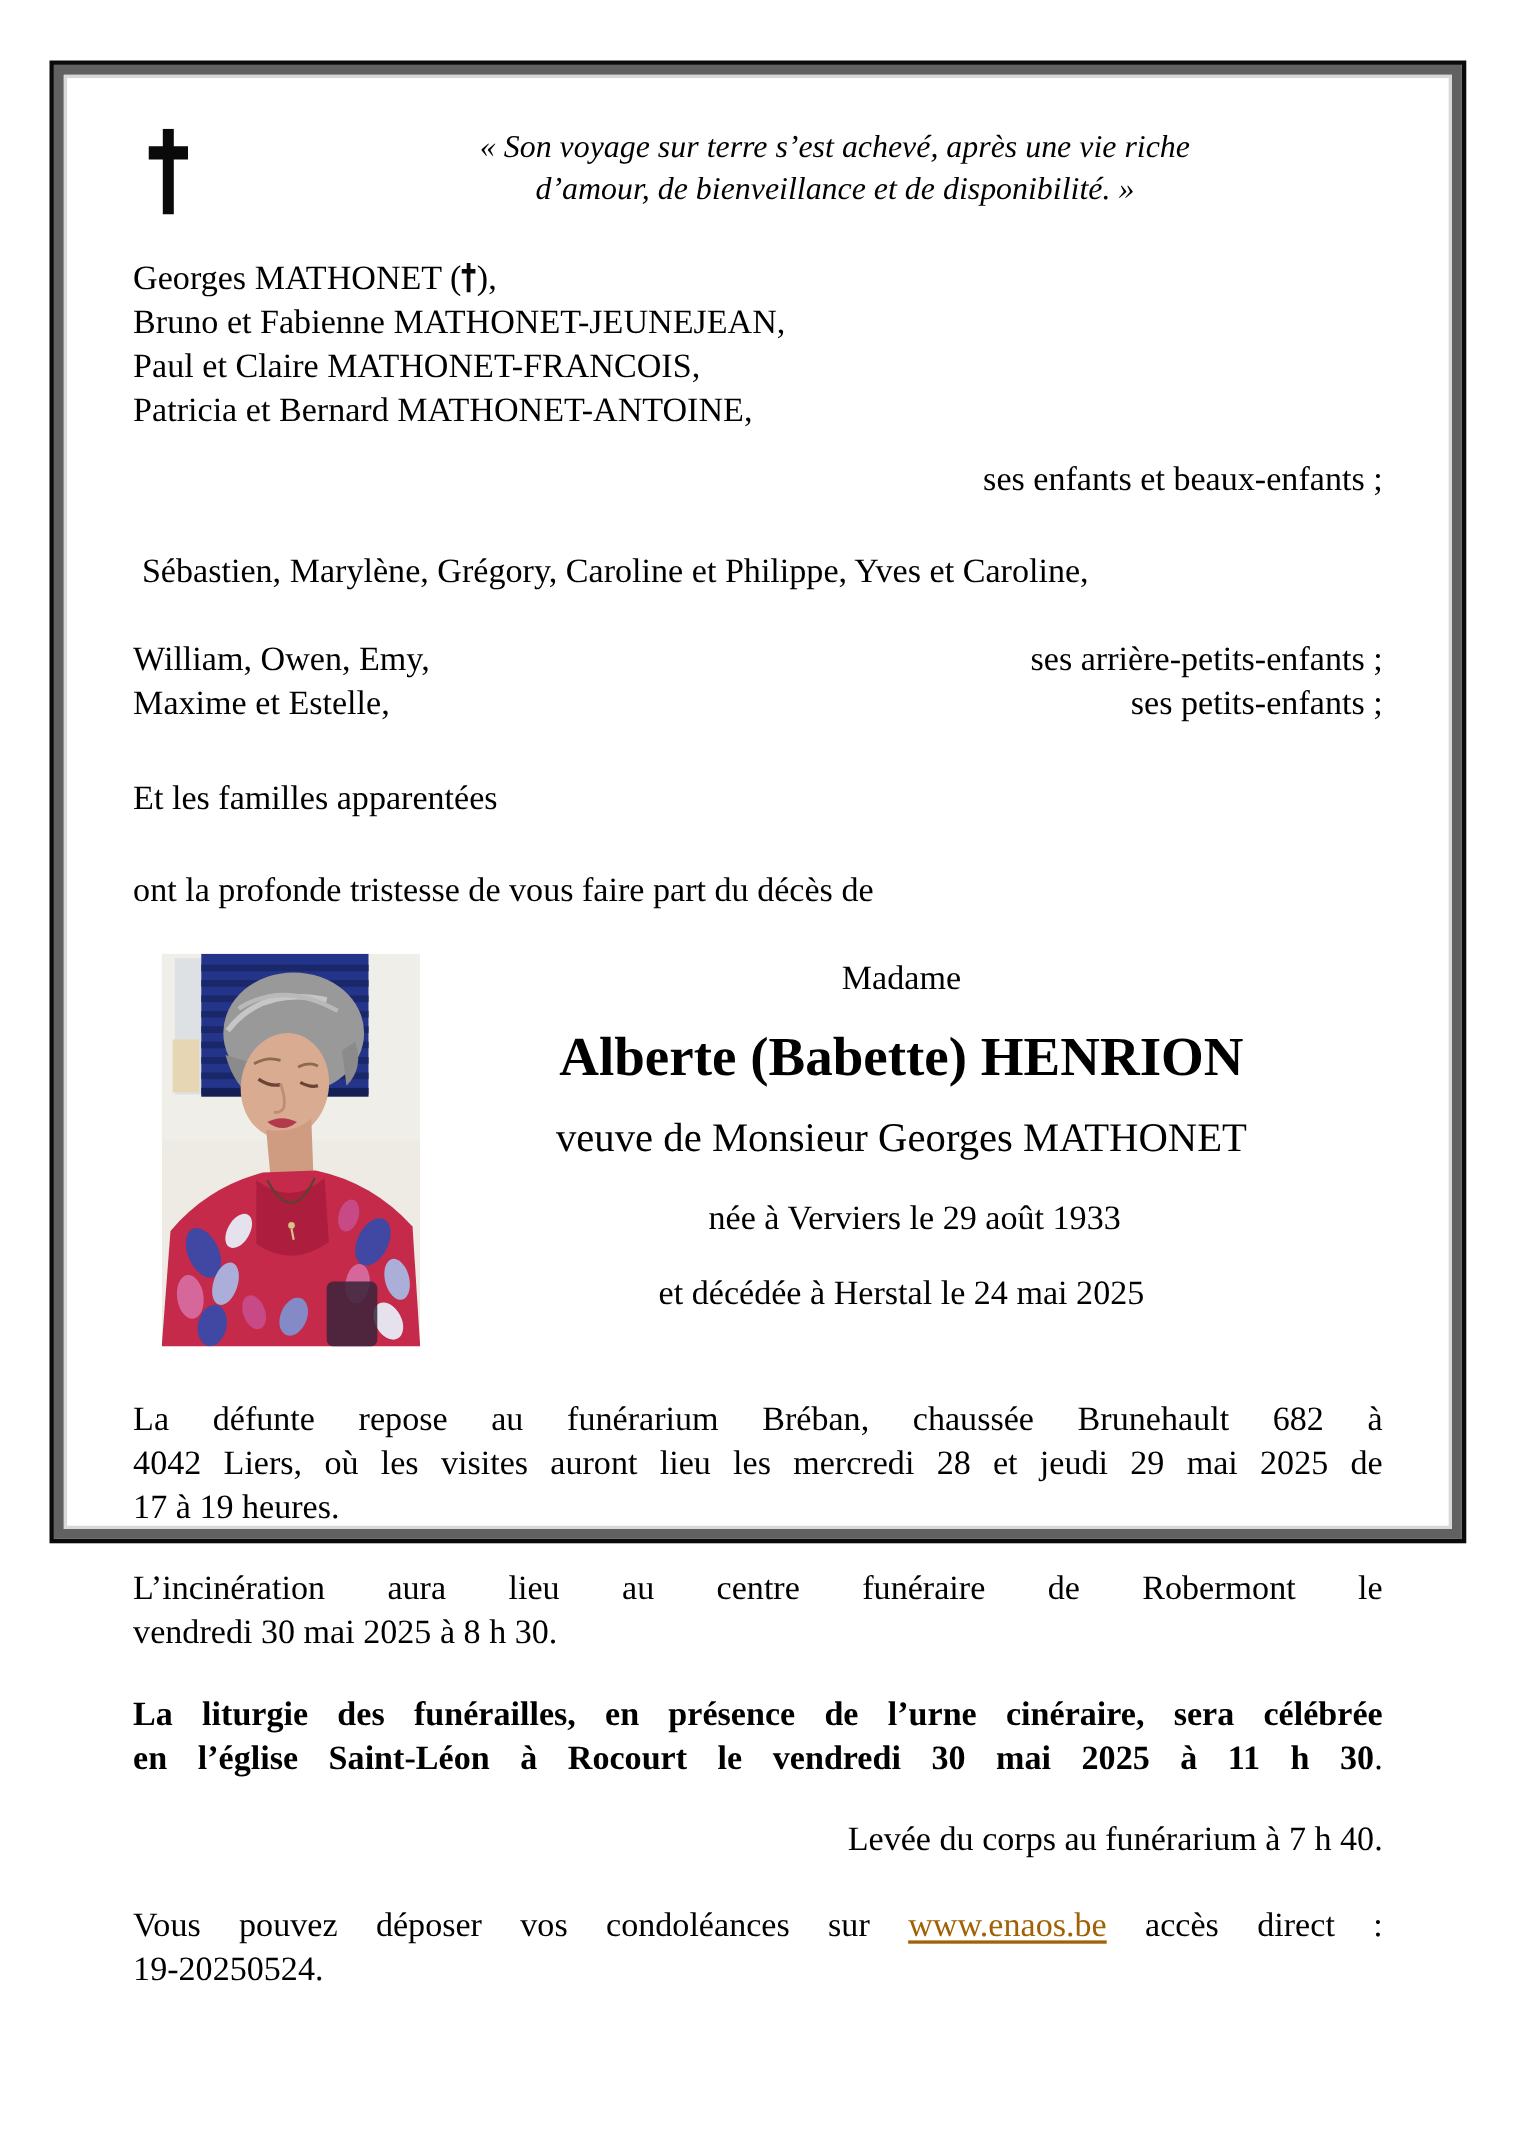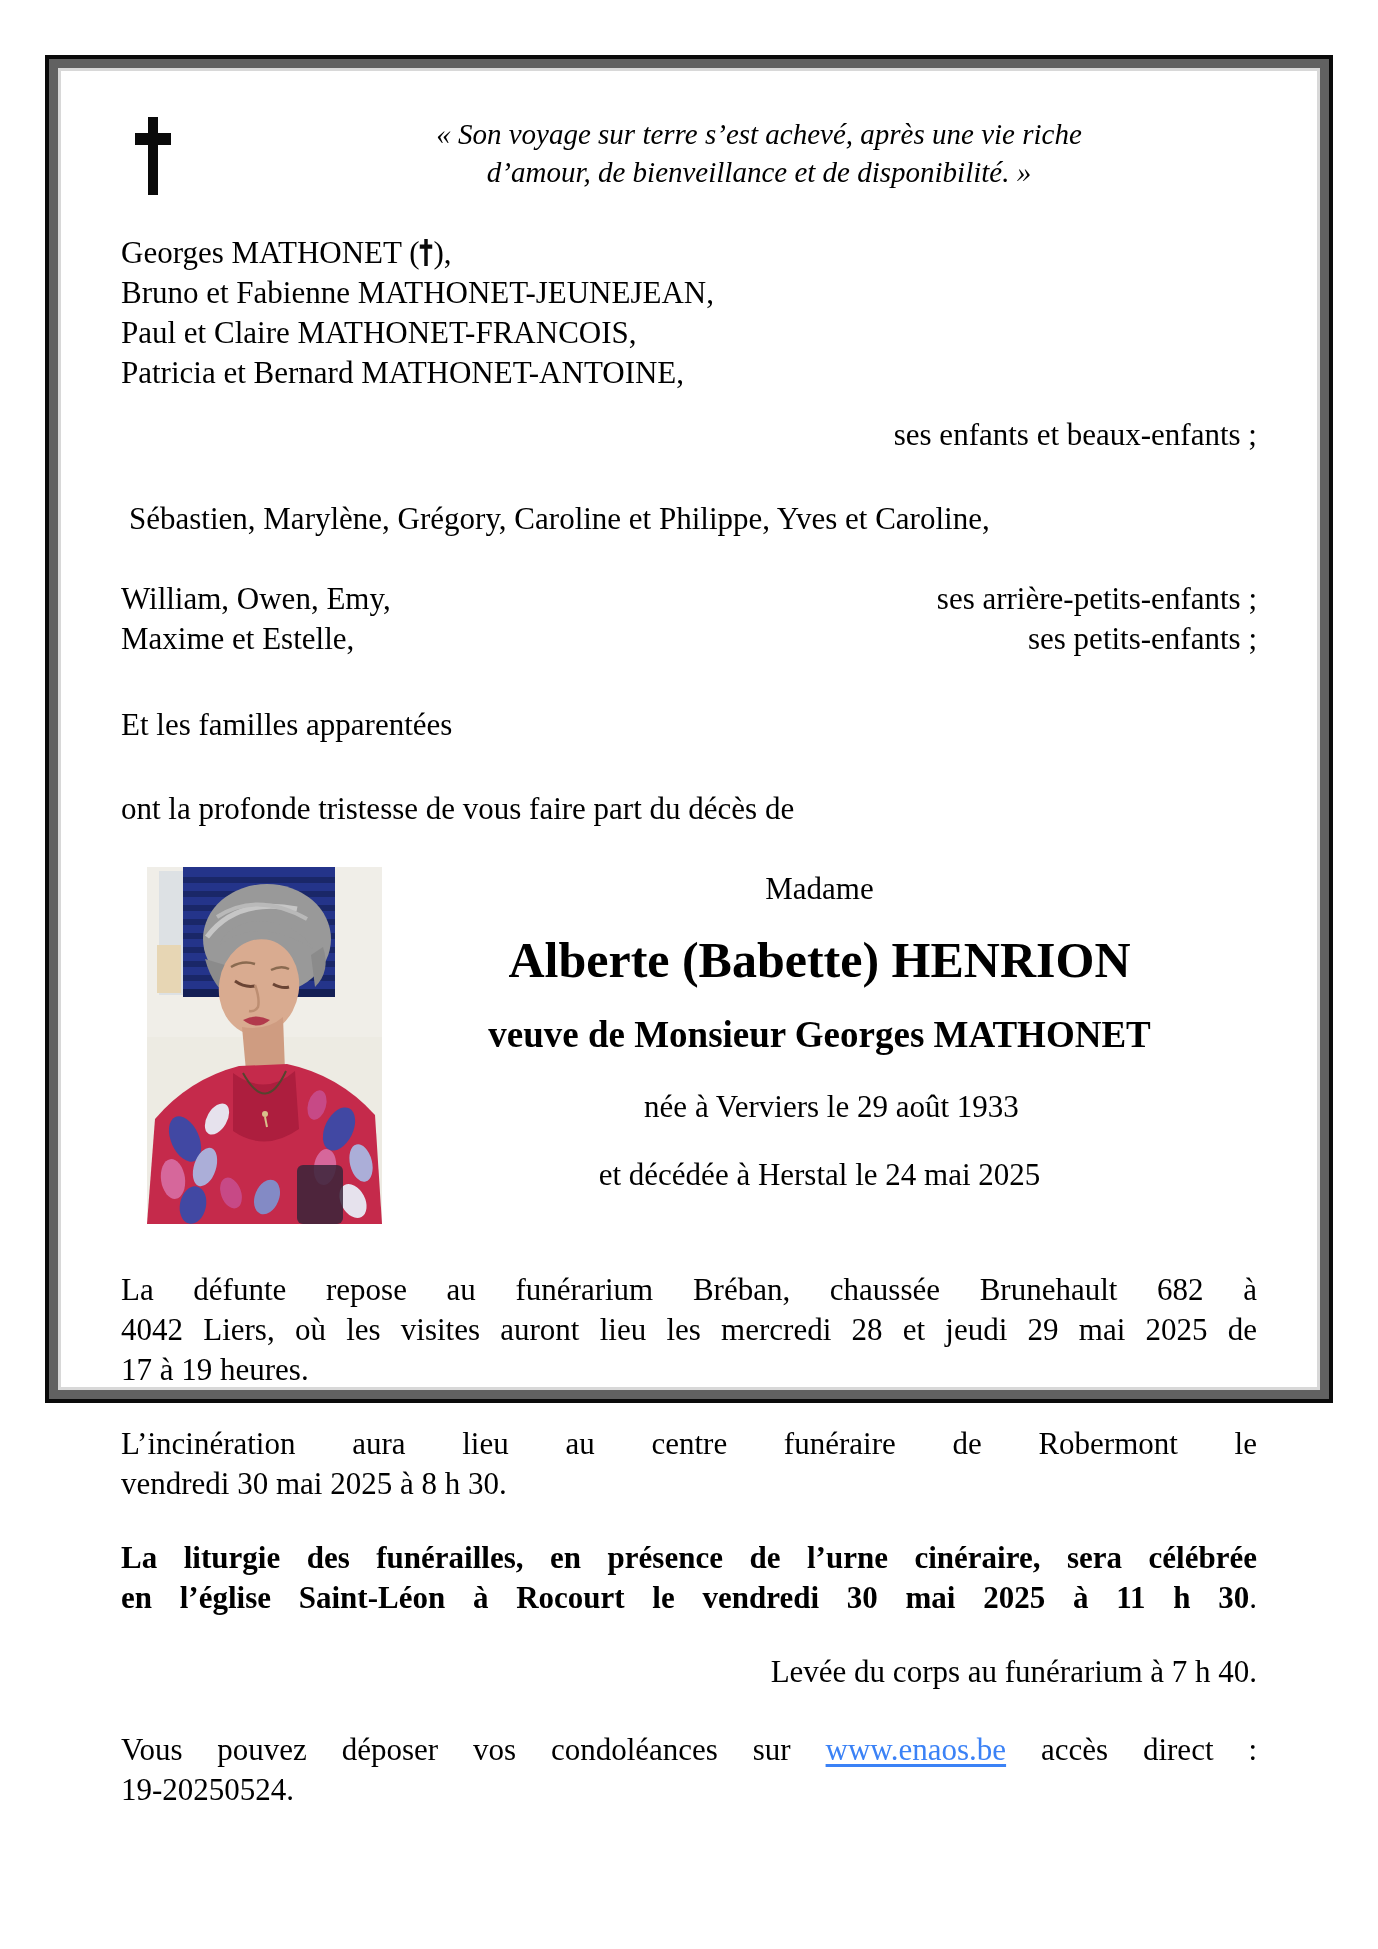--- a/index.html
+++ b/index.html
@@ -32,30 +32,30 @@
   .duo{display:flex;justify-content:space-between;}
   .duo.w{margin-top:40px;}
   .families{margin-top:46px;}
   .announce{margin-top:44px;}
   .deceased{display:flex;margin-top:38px;}
   .photo-wrap{width:235px;height:357px;margin-left:26px;flex:0 0 auto;}
   .photo-wrap svg{display:block;width:235px;height:357px;}
   .dec-text{flex:1;text-align:center;}
   .dec-title{margin-top:2px;}
   .dec-name{font-weight:bold;font-size:50px;line-height:54px;margin-top:24px;}
-  .dec-widow{font-size:37px;margin-top:28px;font-weight:bold;}
+  .dec-widow{font-size:37px;margin-top:28px;}
   .dec-birth{margin-top:32px;padding-left:24px;}
   .dec-death{margin-top:28px;}
   .para{margin-top:46px;}
   .para2{margin-top:34px;}
   .jline{text-align:justify;text-align-last:justify;}
   .bold{font-weight:bold;}
   .levee{margin-top:34px;text-align:right;}
   .condolences{margin-top:38px;}
-  a.enaos{color:#3b82f6;text-underline-offset:4px;}
+  a.enaos{color:#a16207;text-underline-offset:4px;}
 </style>
 </head>
 <body>
 
 <div class="frame">
   <div class="frame-mid">
     <div class="frame-in">
       <div class="content">
 
         <div class="header">

